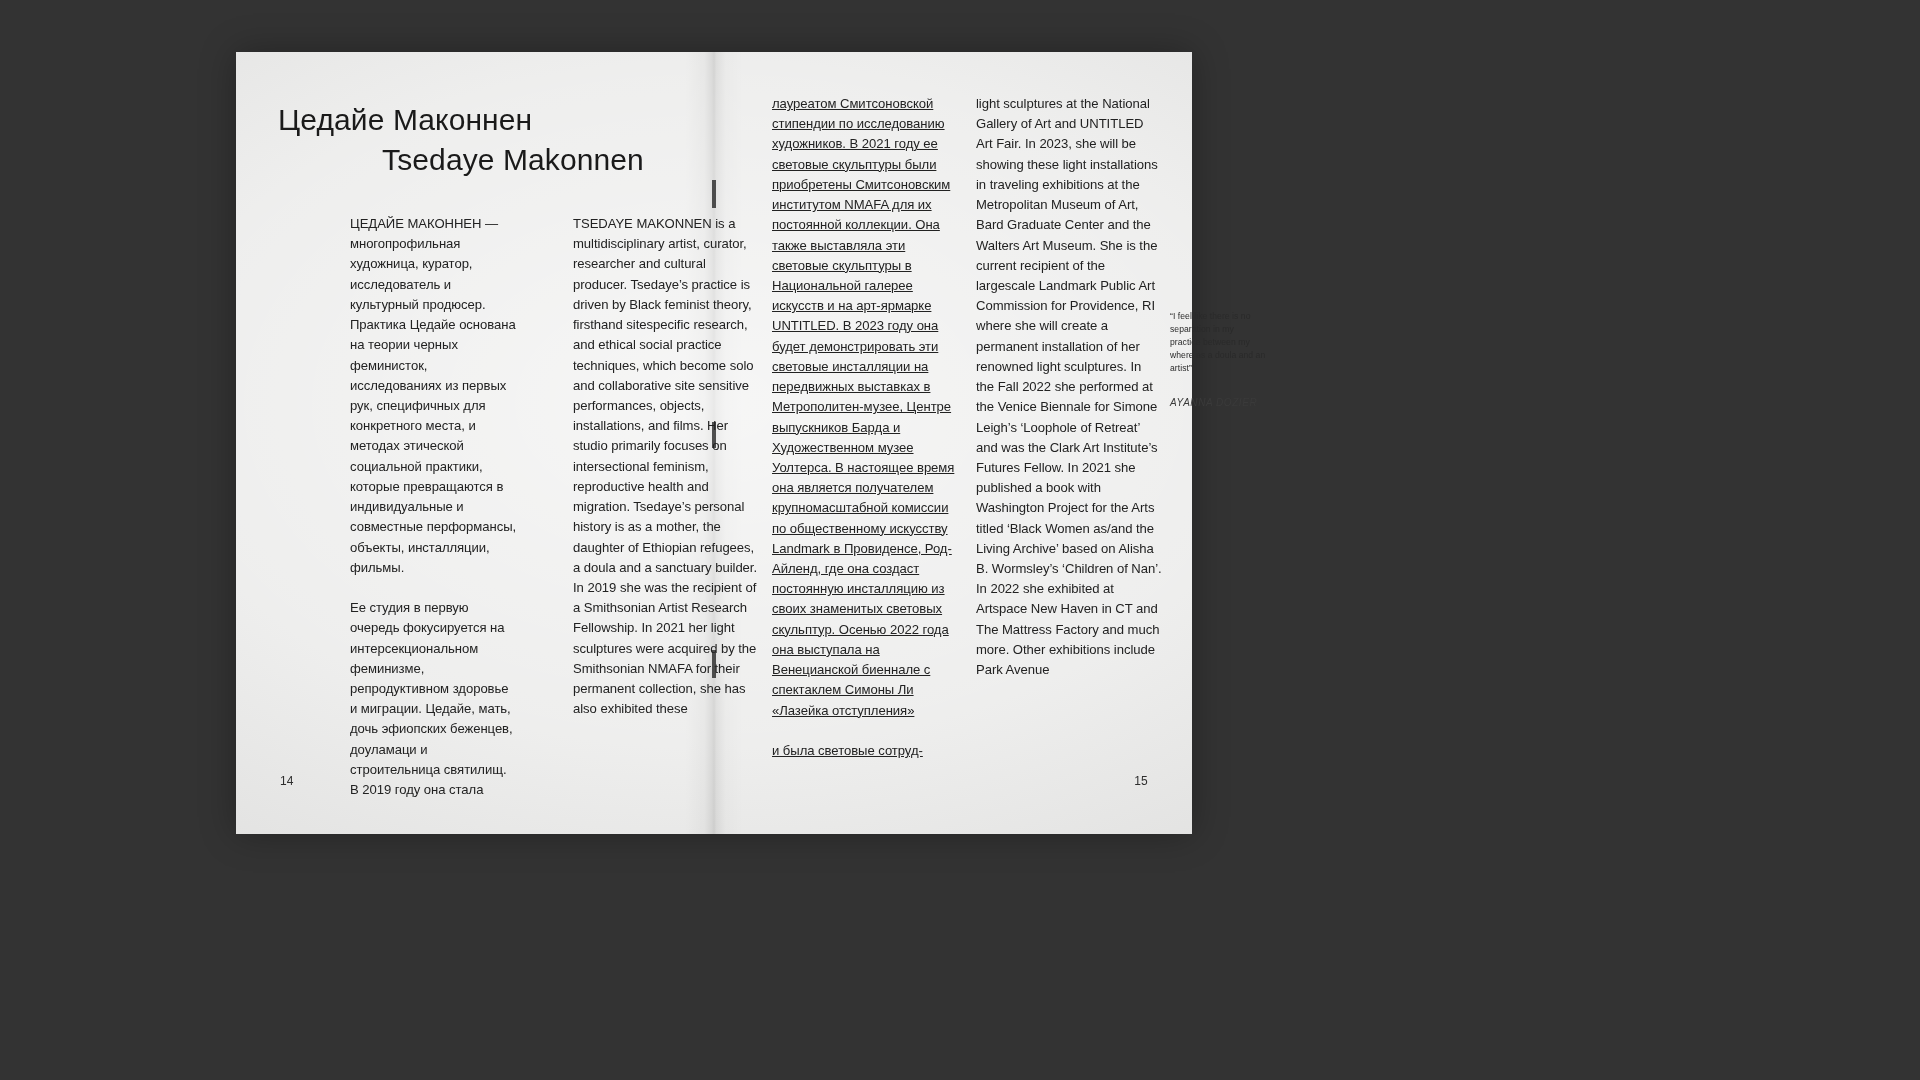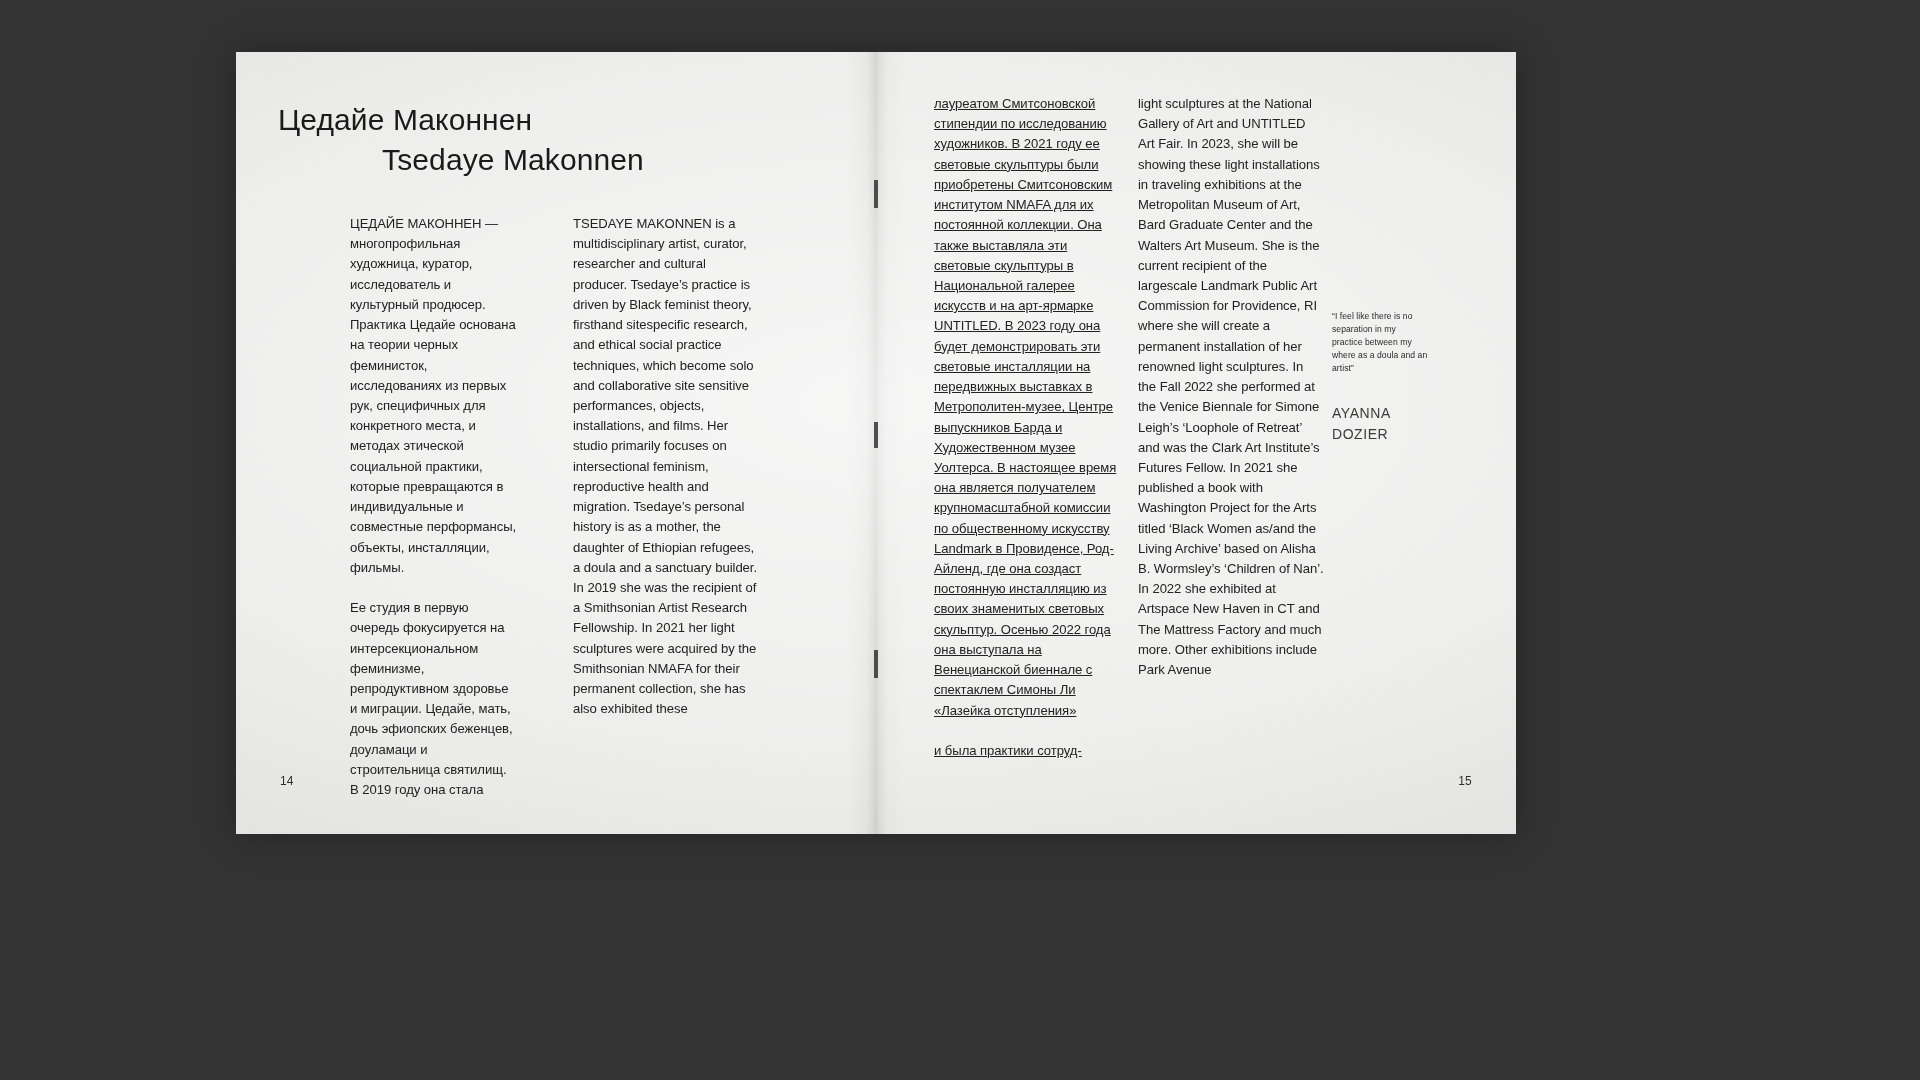--- a/index.html
+++ b/index.html
@@ -11,21 +11,21 @@
     font-family: "Liberation Sans", sans-serif;
     overflow: hidden;
     position: relative;
   }
 
   
   #spread {
     position: absolute;
     left: 236px;
     top: 52px;
-    width: 1280px;
+    width: 956px;
     height: 782px;
     background: #ececeb;
     display: flex;
     box-shadow: 0 0 34px rgba(0,0,0,0.30);
   }
 
   
   #spread::before {
     content: "";
     position: absolute;
@@ -121,23 +121,24 @@
     line-height: 1.52;
     color: #2a2a2a;
     letter-spacing: 0.05px;
     z-index: 5;
   }
   .quote-ru { left: 30px;  top: 266px; }
   .quote-en { left: 456px; top: 258px; }
 
   .quote-attrib {
     margin-top: 1.95em;
-    font-size: 14px;
+    font-size: 10px;
     letter-spacing: 0.55px;
     color: #3a3a3a;
+    font-style: italic;
   }
 
   .folio {
     position: absolute;
     bottom: 46px;
     font-size: 12px;
     color: #2e2e2e;
     letter-spacing: 0.2px;
     z-index: 5;
   }
@@ -171,21 +172,21 @@
     </div>
 
 
     <div class="folio folio-left">14</div>
   </div>
 
   <div class="page">
 
     <div class="col col-ru2">
       <p>лауреатом Смитсоновской стипендии по исследованию художников. В 2021 году ее световые скульптуры были приобретены Смитсоновским институтом NMAFA для их постоянной коллекции. Она также выставляла эти световые скульптуры в Национальной галерее искусств и на арт-ярмарке UNTITLED. В 2023 году она будет демонстрировать эти световые инсталляции на передвижных выставках в Метрополитен-музее, Центре выпускников Барда и Художественном музее Уолтерса. В настоящее время она является получателем крупномасштабной комиссии по общественному искусству Landmark в Провиденсе, Род-Айленд, где она создаст постоянную инсталляцию из своих знаменитых световых скульптур. Осенью 2022 года она выступала на Венецианской биеннале с спектаклем Симоны Ли «Лазейка отступления»</p>
-      <p>и была практики сотруд-</p>
+      <p>и была световые сотруд-</p>
     </div>
 
     <div class="col col-en2">
       <p>light sculptures at the National Gallery of Art and UNTITLED Art Fair. In 2023, she will be showing these light installations in traveling exhibitions at the Metropolitan Museum of Art, Bard Graduate Center and the Walters Art Museum. She is the current recipient of the largescale Landmark Public Art Commission for Providence, RI where she will create a permanent installation of her renowned light sculptures. In the Fall 2022 she performed at the Venice Biennale for Simone Leigh’s ‘Loophole of Retreat’ and was the Clark Art Institute’s Futures Fellow. In 2021 she published a book with Washington Project for the Arts titled ‘Black Women as/and the Living Archive’ based on Alisha B. Wormsley’s ‘Children of Nan’. In 2022 she exhibited at Artspace New Haven in CT and The Mattress Factory and much more. Other exhibitions include Park Avenue</p>
     </div>
 
     <div class="quote quote-en">
       <div>“I feel like there is no separation in my practice between my where as a doula and an artist”</div>
       <div class="quote-attrib">AYANNA DOZIER</div>
     </div>

